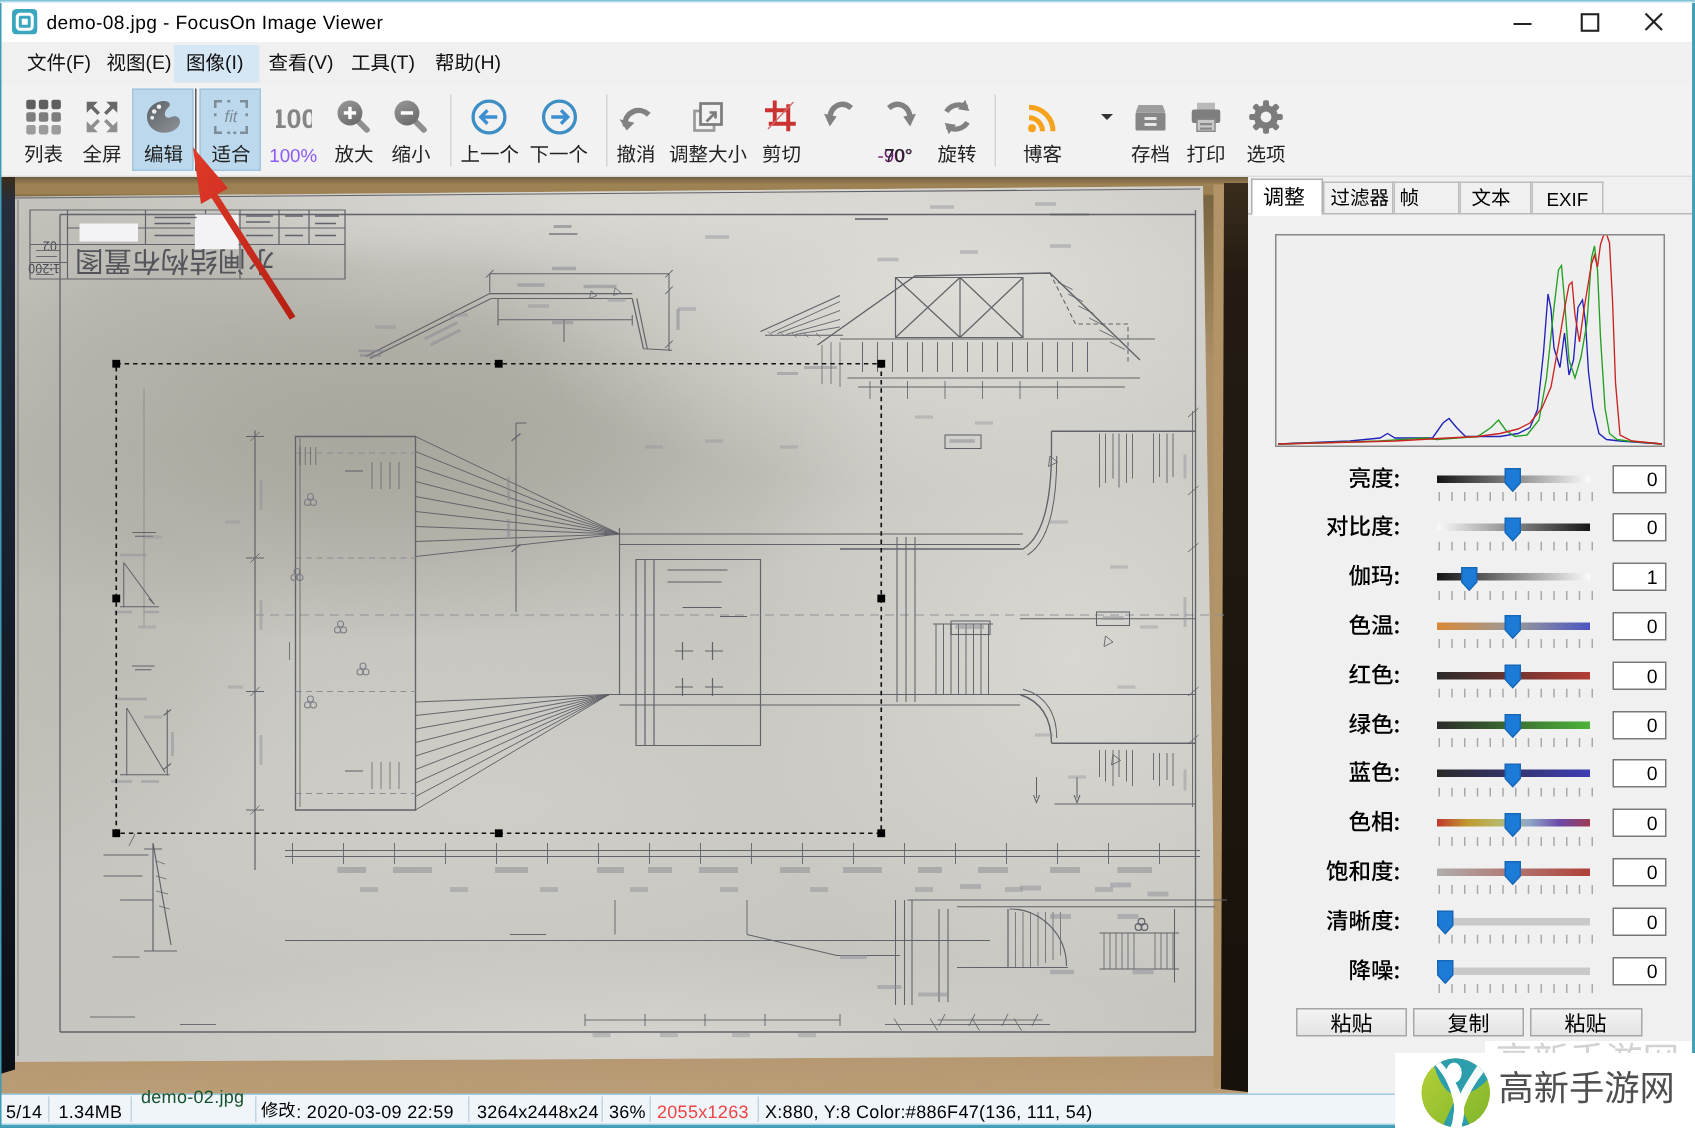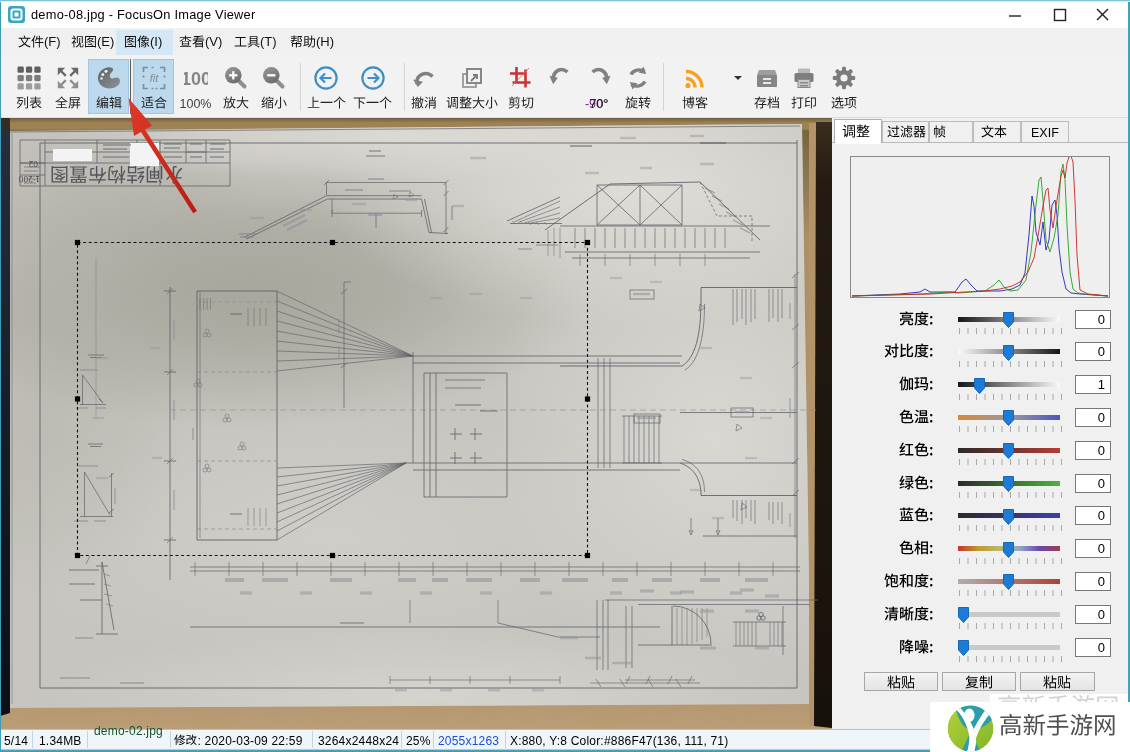--- a/index.html
+++ b/index.html
@@ -121,21 +121,21 @@
 <text x="12" y="15.5" font-family="Liberation Sans" font-size="11" font-style="italic" fill="#7e8e99" text-anchor="middle">fit</text>
   </svg>
 <div style="position:absolute;left:140.5px;top:95.5px">
     <svg width="26.0" height="13.0" viewBox="0 -880.0 2000.0 1000.0" style="display:block;overflow:visible">
       <path transform="scale(1,-1)" d="M62 763C116 714 180 644 209 598L268 644C238 690 172 758 117 804ZM459 339H808V175H459ZM248 483H39V413H176V103C133 85 85 46 38 -1L85 -64C137 -2 188 51 223 51C246 51 278 21 320 -2C391 -42 476 -52 595 -52C691 -52 868 -47 940 -42C942 -21 953 14 961 33C864 22 714 15 597 15C488 15 401 21 337 58C295 80 271 101 248 110ZM387 401V113H883V401H672V528H953V595H672V727C755 738 833 752 893 770L856 833C736 796 523 772 350 759C358 742 367 716 369 699C440 703 519 709 597 717V595H306V528H597V401ZM1517 843C1415 688 1230 554 1040 479C1061 462 1082 433 1094 413C1146 436 1198 463 1248 494V444H1753V511C1805 478 1859 449 1916 422C1927 446 1950 473 1969 490C1810 557 1668 640 1551 764L1583 809ZM1277 513C1362 569 1441 636 1506 710C1582 630 1662 567 1749 513ZM1196 324V-78H1272V-22H1738V-74H1817V324ZM1272 48V256H1738V48Z" fill="#222"></path>
     </svg>
   </div>
 <svg class="abs" style="left:183.5px;top:66px" width="24" height="24" viewBox="0 0 24 24">
     <text x="12" y="19" font-family="Liberation Sans" font-size="18" font-weight="bold" fill="#858585" text-anchor="middle">100</text>
   </svg>
-<div style="position:absolute;left:195.5px;top:96.5px;font:normal 12.5px 'Liberation Sans',sans-serif;color:#404040;white-space:nowrap;transform:translateX(-50%);">100%</div>
+<div style="position:absolute;left:195.5px;top:96.5px;font:normal 12.5px 'Liberation Sans',sans-serif;color:#8b5cf6;white-space:nowrap;transform:translateX(-50%);">100%</div>
 <svg class="abs" style="left:224.0px;top:66px" width="24" height="24" viewBox="0 0 24 24">
     <defs>
       <linearGradient id="maggp" x1="0" y1="0" x2="0.6" y2="1">
         <stop offset="0" stop-color="#9a9a9a"></stop>
         <stop offset="1" stop-color="#6d6d6d"></stop>
       </linearGradient>
     </defs>
     <line x1="14" y1="14" x2="20.5" y2="20.5" stroke="#8f8f8f" stroke-width="4" stroke-linecap="round"></line>
     <circle cx="9.3" cy="9.3" r="8.3" fill="url(#maggp)"></circle>
     <line x1="5.2" y1="9.3" x2="13.4" y2="9.3" stroke="#fff" stroke-width="2.3"></line>
@@ -919,23 +919,23 @@
 <div style="position:absolute;left:4.0px;top:733.5px;font:12px 'Liberation Sans',sans-serif;letter-spacing:0.2px;color:#000;white-space:nowrap">5/14</div>
 <div style="position:absolute;left:39.0px;top:733.5px;font:12px 'Liberation Sans',sans-serif;letter-spacing:0.2px;color:#000;white-space:nowrap">1.34MB</div>
 <div style="position:absolute;left:94.0px;top:724px;font:12px 'Liberation Sans',sans-serif;letter-spacing:0.2px;color:#14532d;white-space:nowrap">demo-02.jpg</div>
 <div style="position:absolute;left:174.0px;top:734.0px">
     <svg width="23.0" height="11.5" viewBox="0 -880.0 2000.0 1000.0" style="display:block;overflow:visible">
       <path transform="scale(1,-1)" d="M698 386C644 334 543 287 454 260C468 248 486 230 496 215C591 247 694 299 755 362ZM794 287C726 216 594 159 467 130C482 116 497 95 506 80C641 117 774 179 850 263ZM887 179C798 76 614 12 413 -17C428 -33 444 -59 452 -77C664 -40 852 32 952 151ZM306 561V78H370V561ZM553 668H832C798 613 749 566 692 528C630 570 584 619 553 668ZM565 841C523 733 451 629 370 562C387 552 415 530 428 518C458 546 488 579 517 616C545 574 584 532 633 494C554 452 462 424 371 407C384 393 400 366 407 350C507 371 605 404 690 454C756 412 836 378 930 356C939 373 958 402 972 416C887 432 813 459 750 492C827 548 890 620 928 712L885 734L871 731H590C607 761 621 792 634 823ZM235 834C187 679 107 526 20 426C33 407 53 367 59 349C92 388 123 432 153 481V-80H224V614C255 678 282 747 304 815ZM1602 585H1808C1787 454 1755 343 1706 251C1657 345 1622 455 1598 574ZM1076 770V696H1357V484H1089V103C1089 66 1073 53 1058 46C1071 27 1083 -10 1088 -32C1111 -13 1148 6 1439 117C1436 134 1431 166 1430 188L1165 93V410H1429L1424 404C1440 392 1470 363 1482 350C1508 385 1532 425 1553 469C1581 362 1616 264 1662 181C1602 97 1522 32 1416 -16C1431 -32 1453 -66 1461 -84C1563 -33 1643 31 1706 111C1761 32 1830 -32 1915 -75C1927 -55 1950 -27 1968 -12C1879 29 1808 94 1751 177C1817 286 1859 420 1886 585H1952V655H1626C1643 710 1658 768 1670 827L1596 840C1565 676 1510 517 1431 413V770Z" fill="#000"></path>
     </svg>
   </div>
 <div style="position:absolute;left:197.5px;top:733.5px;font:12px 'Liberation Sans',sans-serif;letter-spacing:0.2px;color:#000;white-space:nowrap">: 2020-03-09 22:59</div>
 <div style="position:absolute;left:318.0px;top:733.5px;font:12px 'Liberation Sans',sans-serif;letter-spacing:0.2px;color:#000;white-space:nowrap">3264x2448x24</div>
-<div style="position:absolute;left:406.0px;top:733.5px;font:12px 'Liberation Sans',sans-serif;letter-spacing:0.2px;color:#000;white-space:nowrap">25%</div>
-<div style="position:absolute;left:438.0px;top:733.5px;font:12px 'Liberation Sans',sans-serif;letter-spacing:0.2px;color:#1d4ed8;white-space:nowrap">2055x1263</div>
-<div style="position:absolute;left:510.0px;top:733.5px;font:12px 'Liberation Sans',sans-serif;letter-spacing:0.2px;color:#000;white-space:nowrap">X:880, Y:8 Color:#886F47(136, 111, 71)</div>
+<div style="position:absolute;left:406.0px;top:733.5px;font:12px 'Liberation Sans',sans-serif;letter-spacing:0.2px;color:#000;white-space:nowrap">36%</div>
+<div style="position:absolute;left:438.0px;top:733.5px;font:12px 'Liberation Sans',sans-serif;letter-spacing:0.2px;color:#ef4444;white-space:nowrap">2055x1263</div>
+<div style="position:absolute;left:510.0px;top:733.5px;font:12px 'Liberation Sans',sans-serif;letter-spacing:0.2px;color:#000;white-space:nowrap">X:880, Y:8 Color:#886F47(136, 111, 54)</div>
 <div class="abs" style="left:990px;top:694px;width:139px;height:9px;background:#fff"></div>
 <div class="abs" style="left:997px;top:694px;width:126px;height:9px;overflow:hidden">
     <svg width="122.5" height="24.5" viewBox="0 -880.0 5000.0 1000.0" style="display:block;overflow:visible">
       <path transform="scale(1,-1)" d="M286 559H719V468H286ZM211 614V413H797V614ZM441 826 470 736H59V670H937V736H553C542 768 527 810 513 843ZM96 357V-79H168V294H830V-1C830 -12 825 -16 813 -16C801 -16 754 -17 711 -15C720 -31 731 -54 735 -72C799 -72 842 -72 869 -63C896 -53 905 -37 905 0V357ZM281 235V-21H352V29H706V235ZM352 179H638V85H352ZM1360 213C1390 163 1426 95 1442 51L1495 83C1480 125 1444 190 1411 240ZM1135 235C1115 174 1082 112 1041 68C1056 59 1082 40 1094 30C1133 77 1173 150 1196 220ZM1553 744V400C1553 267 1545 95 1460 -25C1476 -34 1506 -57 1518 -71C1610 59 1623 256 1623 400V432H1775V-75H1848V432H1958V502H1623V694C1729 710 1843 736 1927 767L1866 822C1794 792 1665 762 1553 744ZM1214 827C1230 799 1246 765 1258 735H1061V672H1503V735H1336C1323 768 1301 811 1282 844ZM1377 667C1365 621 1342 553 1323 507H1046V443H1251V339H1050V273H1251V18C1251 8 1249 5 1239 5C1228 4 1197 4 1162 5C1172 -13 1182 -41 1184 -59C1233 -59 1267 -58 1290 -47C1313 -36 1320 -18 1320 17V273H1507V339H1320V443H1519V507H1391C1410 549 1429 603 1447 652ZM1126 651C1146 606 1161 546 1165 507L1230 525C1225 563 1208 622 1187 665ZM2050 322V248H2463V25C2463 5 2454 -2 2432 -3C2409 -3 2330 -4 2246 -2C2258 -22 2272 -55 2278 -76C2383 -77 2449 -76 2487 -63C2524 -51 2540 -29 2540 25V248H2953V322H2540V484H2896V556H2540V719C2658 733 2768 753 2853 778L2798 839C2645 791 2354 765 2116 753C2123 737 2132 707 2134 688C2238 692 2352 699 2463 710V556H2117V484H2463V322ZM3077 776C3130 744 3200 697 3233 666L3279 726C3243 754 3173 799 3121 828ZM3038 506C3093 477 3166 435 3204 407L3246 468C3209 494 3135 534 3081 560ZM3055 -28 3123 -66C3162 27 3208 151 3242 256L3181 294C3144 181 3092 51 3055 -28ZM3752 386V290H3598V221H3752V5C3752 -7 3748 -11 3734 -11C3720 -12 3675 -12 3624 -10C3633 -31 3643 -60 3646 -80C3713 -80 3758 -79 3786 -67C3815 -56 3822 -35 3822 4V221H3962V290H3822V363C3870 400 3920 451 3956 499L3910 531L3897 527H3650C3668 559 3685 595 3700 635H3961V707H3724C3736 746 3745 787 3753 828L3682 840C3661 724 3624 609 3568 535C3585 527 3617 508 3632 498L3647 522V460H3836C3810 433 3780 406 3752 386ZM3257 679V607H3351C3345 361 3332 106 3200 -32C3219 -42 3242 -63 3254 -79C3358 33 3395 206 3410 395H3510C3503 126 3494 31 3478 10C3469 -2 3461 -4 3447 -4C3433 -4 3397 -3 3357 0C3369 -19 3375 -48 3377 -69C3416 -71 3457 -71 3480 -68C3505 -66 3522 -58 3538 -36C3562 -3 3570 107 3579 430C3580 440 3580 464 3580 464H3414C3417 511 3418 559 3420 607H3608V679ZM3345 814C3377 772 3413 716 3429 679L3501 712C3483 748 3447 801 3414 841ZM4194 536C4239 481 4288 416 4333 352C4295 245 4242 155 4172 88C4188 79 4218 57 4230 46C4291 110 4340 191 4379 285C4411 238 4438 194 4457 157L4506 206C4482 249 4447 303 4407 360C4435 443 4456 534 4472 632L4403 640C4392 565 4377 494 4358 428C4319 480 4279 532 4240 578ZM4483 535C4529 480 4577 415 4620 350C4580 240 4526 148 4452 80C4469 71 4498 49 4511 38C4575 103 4625 184 4664 280C4699 224 4728 171 4747 127L4799 171C4776 224 4738 290 4693 358C4720 440 4740 531 4755 630L4687 638C4676 564 4662 494 4644 428C4608 479 4570 529 4532 574ZM4088 780V-78H4164V708H4840V20C4840 2 4833 -3 4814 -4C4795 -5 4729 -6 4663 -3C4674 -23 4687 -57 4692 -77C4782 -78 4837 -76 4869 -64C4902 -52 4915 -28 4915 20V780Z" fill="#d2d2d2"></path>
     </svg>
   </div>
 <div class="abs" style="left:930px;top:702px;width:200px;height:50px;background:#fff;z-index:60"></div>
 <svg class="abs" style="left:947px;top:704px;z-index:61" width="48" height="48" viewBox="0 0 48 48">
 <defs>
       <linearGradient id="lg1" x1="0" y1="0" x2="1" y2="1">

